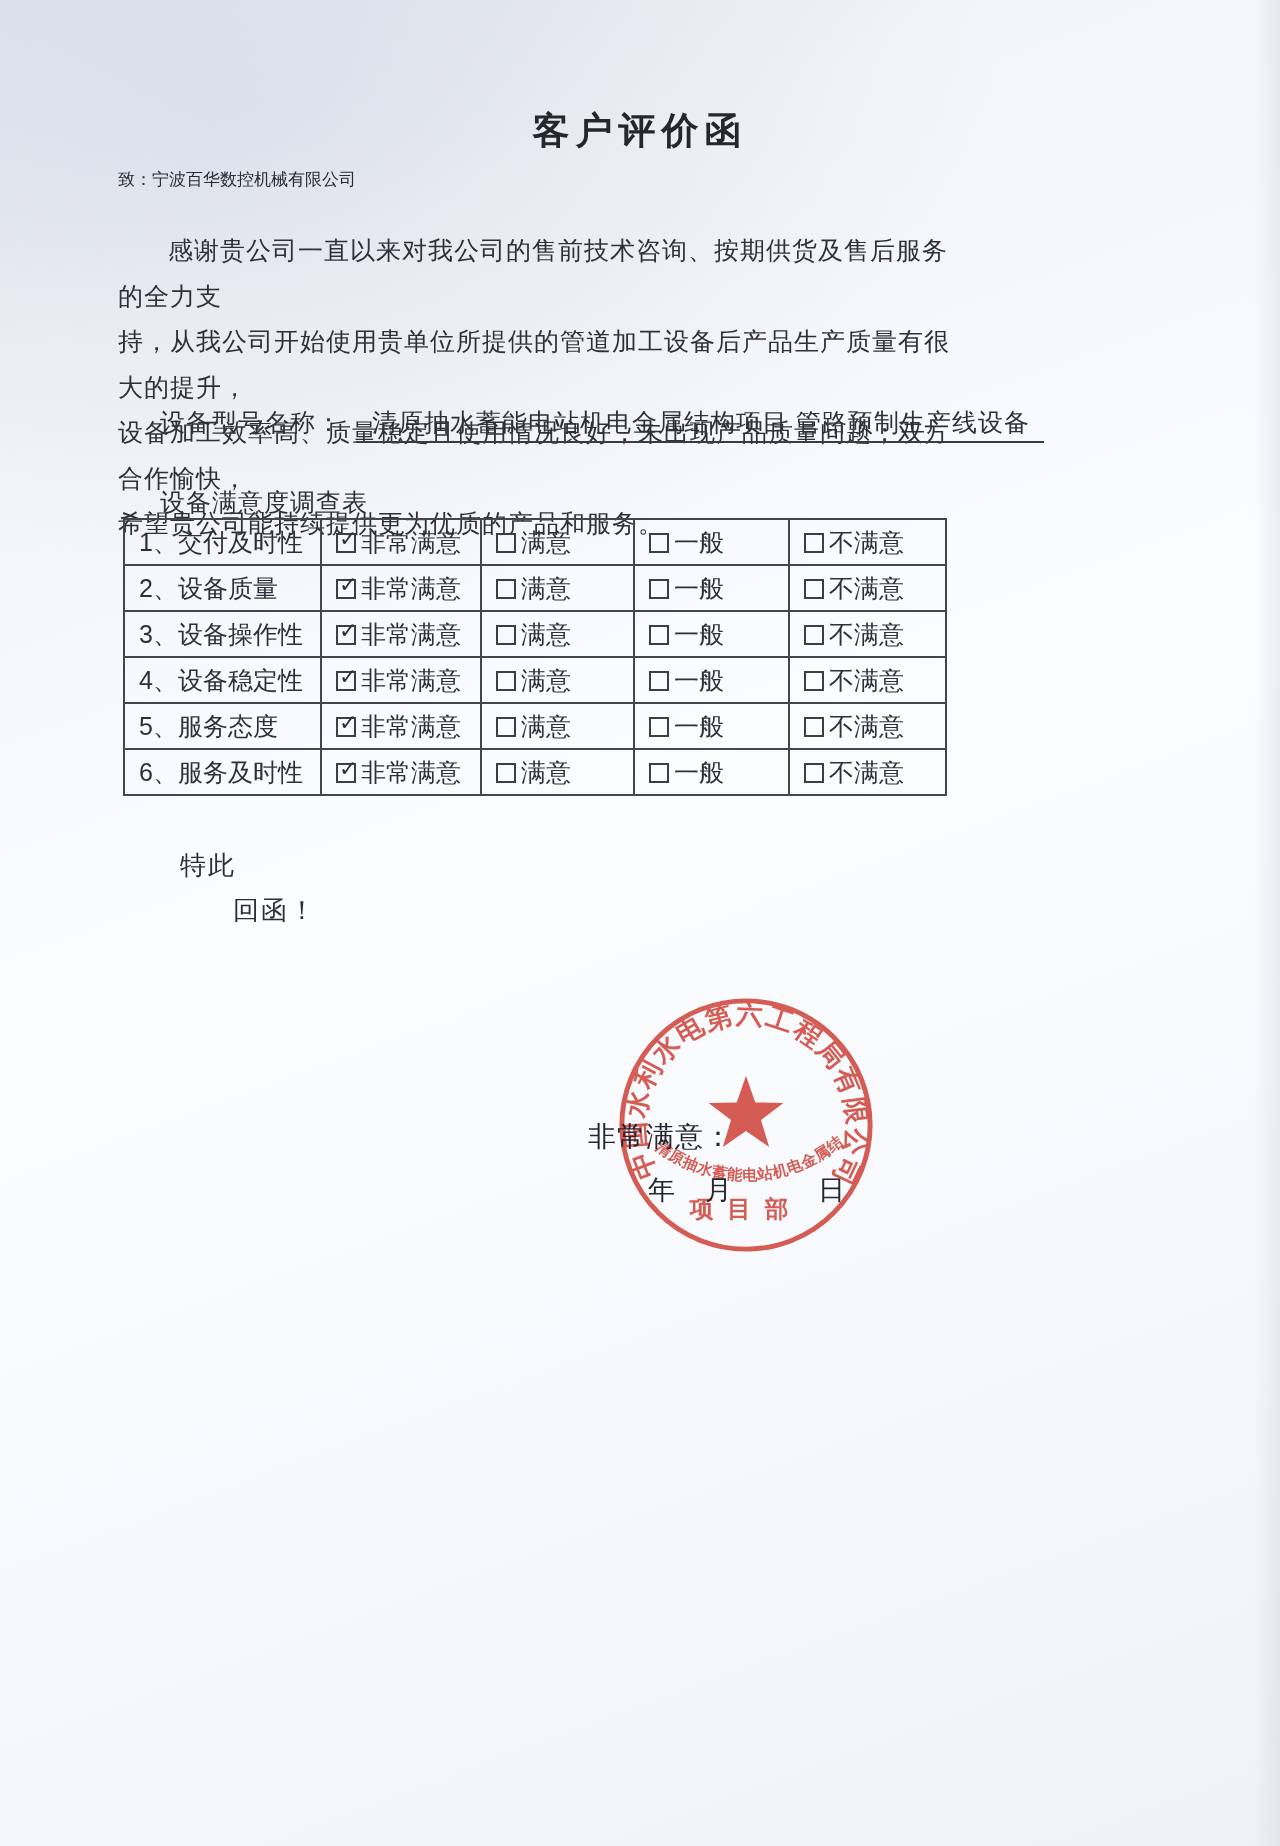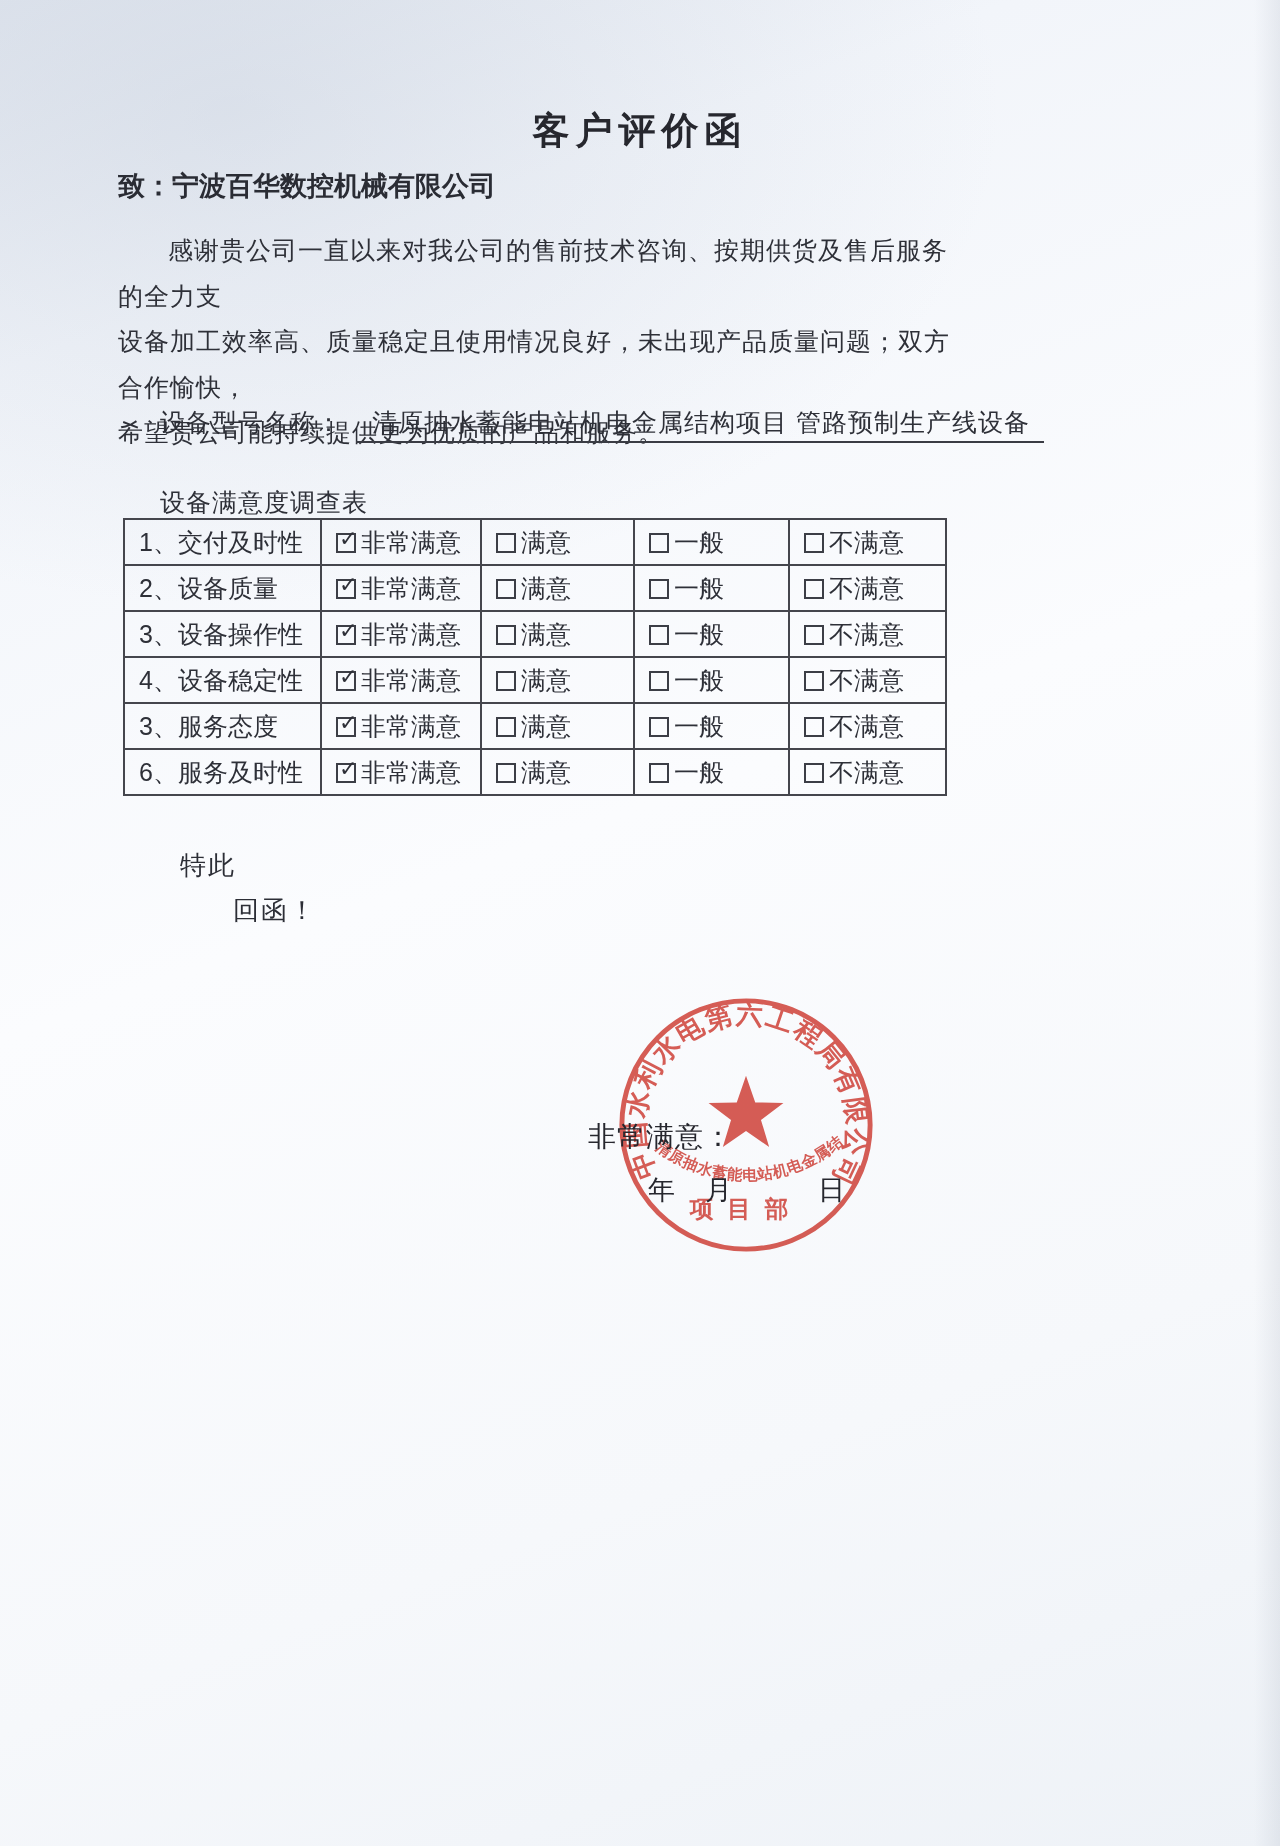--- a/index.html
+++ b/index.html
@@ -22,21 +22,21 @@
     content: ""; position: absolute; top: 0; right: 0; width: 26px; height: 100%;
     background: linear-gradient(to right, rgba(120,130,150,0), rgba(120,130,150,0.12));
   }
   .doc-title {
     position: absolute; top: 106px; left: 0; width: 100%;
     text-align: center; font-size: 37px; font-weight: bold;
     letter-spacing: 6px; color: #26272e;
   }
   .to-line {
     position: absolute; top: 168px; left: 118px;
-    font-size: 27px; font-weight: bold; color: #2a2c34;
+    font-size: 17px; font-weight: normal; color: #2a2c34;
   }
   .body-par {
     position: absolute; top: 216px; left: 118px; width: 844px;
     font-size: 25px; line-height: 45.5px; color: #2e3038;
     letter-spacing: 1px;
   }
   .body-par .line.first { text-indent: 2em; margin-top: 12px; }
   .device-line {
     position: absolute; top: 398px; left: 160px;
     font-size: 25px; color: #2e3038; letter-spacing: 1px;
@@ -97,20 +97,21 @@
 <body>
 
 <div class="page">
 
   <div class="doc-title">客户评价函</div>
 
   <div class="to-line">致：宁波百华数控机械有限公司</div>
 
   <div class="body-par">
     <div class="line first">感谢贵公司一直以来对我公司的售前技术咨询、按期供货及售后服务的全力支</div>
+    <div class="line">持，从我公司开始使用贵单位所提供的管道加工设备后产品生产质量有很大的提升，</div>
     <div class="line">设备加工效率高、质量稳定且使用情况良好，未出现产品质量问题；双方合作愉快，</div>
     <div class="line">希望贵公司能持续提供更为优质的产品和服务。</div>
   </div>
 
   <div class="device-line">
     <span>设备型号名称：</span><span class="device-value">清原抽水蓄能电站机电金属结构项目 管路预制生产线设备</span>
   </div>
 
   <div class="survey-title">设备满意度调查表</div>
 
@@ -138,21 +139,21 @@
         <td><span class="cb"></span><span>不满意</span></td>
       </tr>
       <tr>
         <td class="col-item">4、设备稳定性</td>
         <td><span class="cb checked"><span class="tick">✓</span></span><span>非常满意</span></td>
         <td><span class="cb"></span><span>满意</span></td>
         <td><span class="cb"></span><span>一般</span></td>
         <td><span class="cb"></span><span>不满意</span></td>
       </tr>
       <tr>
-        <td class="col-item">3、服务态度</td>
+        <td class="col-item">5、服务态度</td>
         <td><span class="cb checked"><span class="tick">✓</span></span><span>非常满意</span></td>
         <td><span class="cb"></span><span>满意</span></td>
         <td><span class="cb"></span><span>一般</span></td>
         <td><span class="cb"></span><span>不满意</span></td>
       </tr>
       <tr>
         <td class="col-item">6、服务及时性</td>
         <td><span class="cb checked"><span class="tick">✓</span></span><span>非常满意</span></td>
         <td><span class="cb"></span><span>满意</span></td>
         <td><span class="cb"></span><span>一般</span></td>

